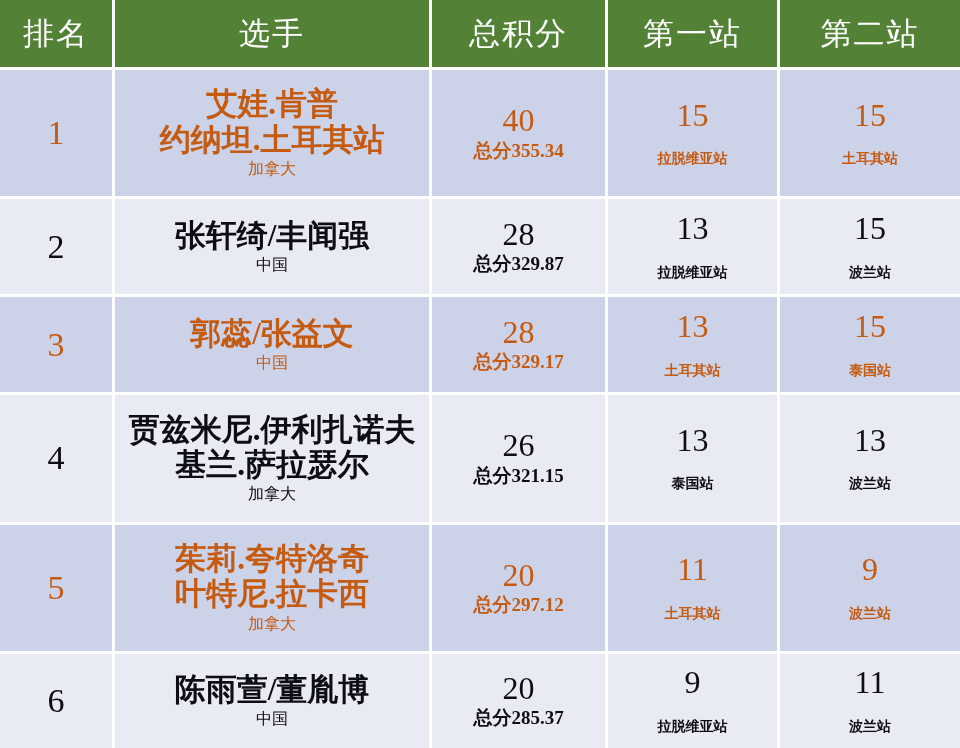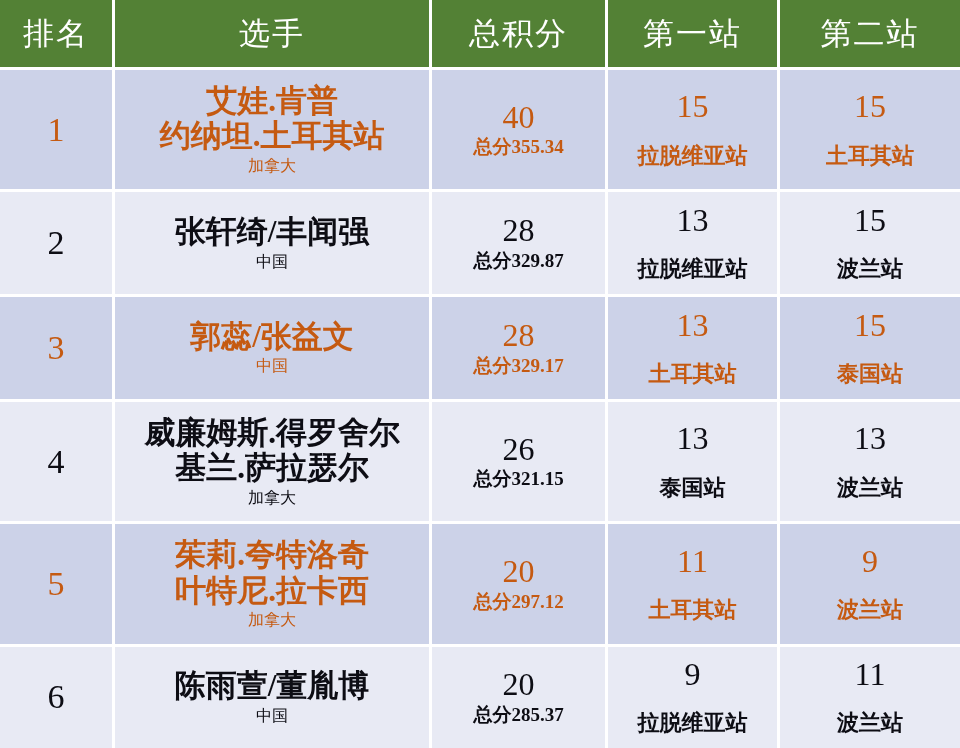--- a/index.html
+++ b/index.html
@@ -103,21 +103,21 @@
     white-space: nowrap;
     text-align: center;
   }
 
   .leg-main {
     font-size: 32px;
     line-height: 1.05;
     display: block;
   }
   .leg-sub {
-    font-size: 22px;
+    font-size: 14px;
     font-weight: bold;
     line-height: 1.25;
     display: block;
     margin-top: 18px;
     white-space: nowrap;
   }
 </style>
 </head>
 <body>
 
@@ -182,21 +182,21 @@
           <span class="leg-main">13</span>
           <span class="leg-sub">土耳其站</span>
         </td>
         <td>
           <span class="leg-main">15</span>
           <span class="leg-sub">泰国站</span>
         </td>
       </tr>
       <tr class="row-light text-dark">
         <td><span class="rank">4</span></td>
-        <td><span class="player-names"><span class="player-name-line">威廉姆斯.得罗舍尔</span><span class="player-name-line">基兰.萨拉瑟尔</span></span><span class="country">加拿大</span></td>
+        <td><span class="player-names"><span class="player-name-line">贾兹米尼.伊利扎诺夫</span><span class="player-name-line">基兰.萨拉瑟尔</span></span><span class="country">加拿大</span></td>
         <td>
           <span class="score-main">26</span>
           <span class="score-sub">总分321.15</span>
         </td>
         <td>
           <span class="leg-main">13</span>
           <span class="leg-sub">泰国站</span>
         </td>
         <td>
           <span class="leg-main">13</span>

